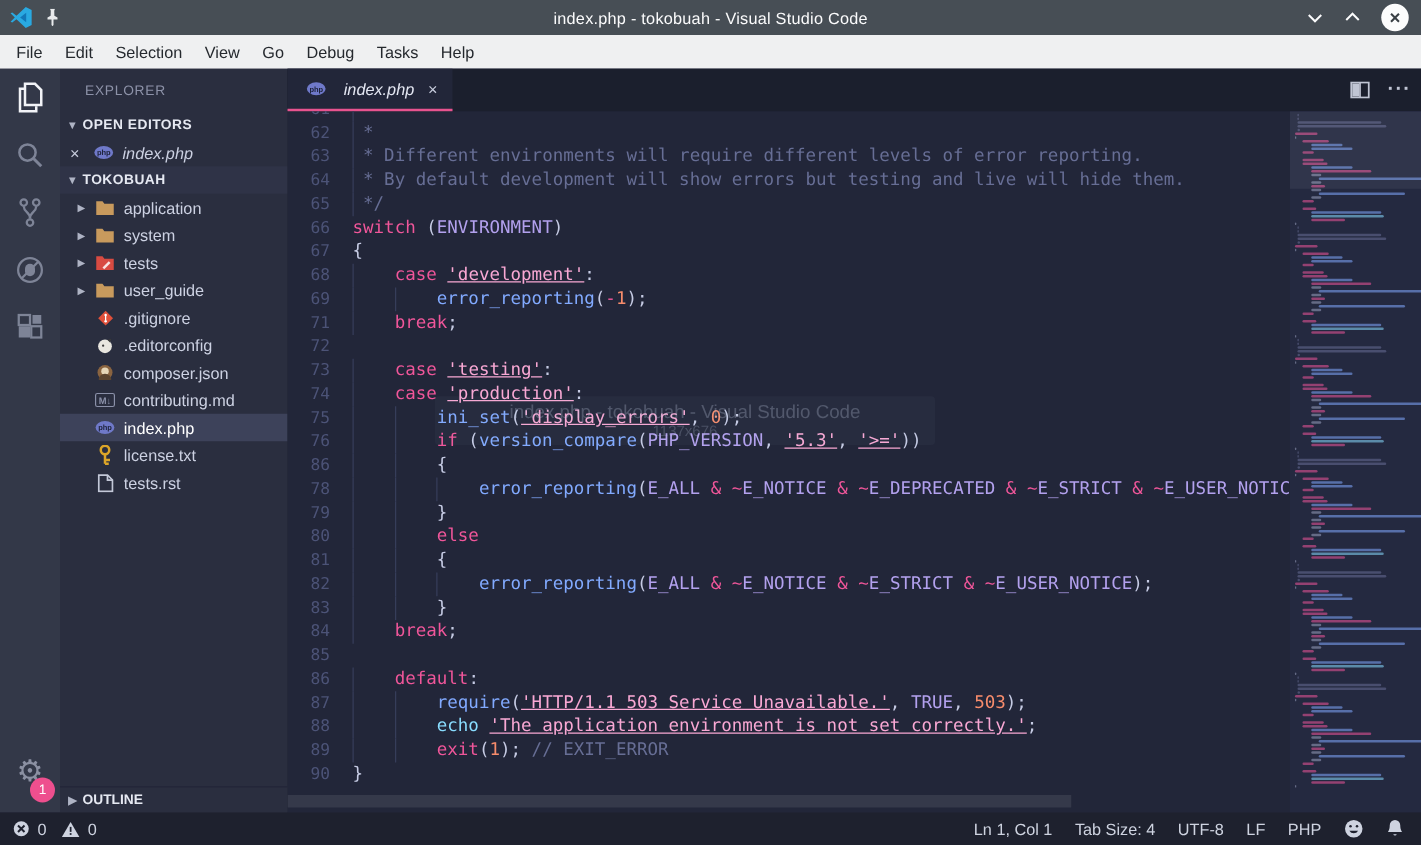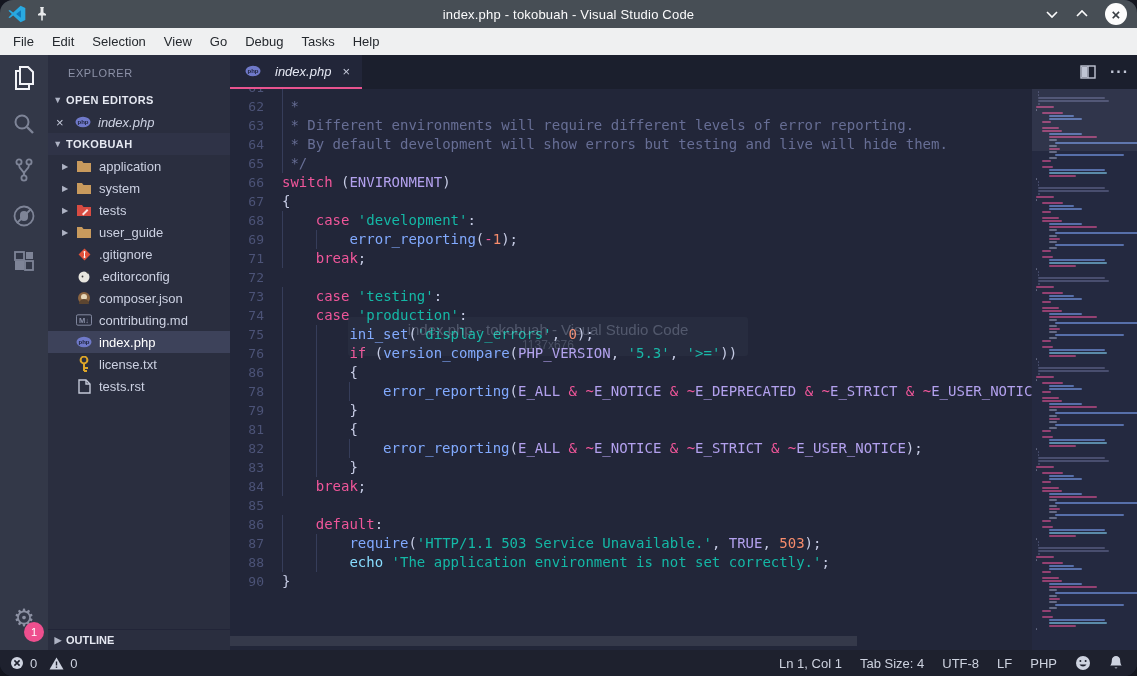--- a/index.html
+++ b/index.html
@@ -1,18 +1,18 @@
 <!DOCTYPE html>
 <html><head>
 <meta charset="utf-8">
 <style>
   html,body{margin:0;padding:0;background:#14161f;}
   *{box-sizing:border-box;}
   #win{position:relative;width:1137px;height:676px;overflow:hidden;
-       font-family:"Liberation Sans",sans-serif;background:#222639;border-radius:13px;}
+       font-family:"Liberation Sans",sans-serif;background:#222639;}
   
   #titlebar{position:absolute;left:0;top:0;width:1137px;height:28px;background:#474e55;
             display:flex;align-items:center;color:#fbfbfc;font-size:13px;}
   #tb-left{display:flex;align-items:center;gap:10px;padding-left:8px;width:200px;}
   #tb-title{flex:1;text-align:center;letter-spacing:.2px;}
   #tb-controls{display:flex;align-items:center;gap:16px;padding-right:10px;width:200px;justify-content:flex-end;}
   .tb-chev{width:14px;height:10px;}
   #close-btn{width:22px;height:22px;border-radius:50%;background:#fcfcfc;color:#3a4045;
              display:flex;align-items:center;justify-content:center;font-size:15px;font-weight:bold;line-height:1;}
   
@@ -53,21 +53,21 @@
        border-bottom:2px solid #e8538f;color:#e4e7f2;font-size:13px;}
   .tab-close{color:#c7ccdc;font-size:13px;margin-left:4px;}
   #ed-actions{position:absolute;right:8px;top:0;height:34px;display:flex;align-items:center;gap:14px;color:#c0c5d4;}
   
   #code-region{position:absolute;left:0;top:34px;width:802px;height:561px;overflow:hidden;}
   #code-lines{position:absolute;left:0;top:-11px;width:802px;}
   .cl{display:flex;height:19px;line-height:19px;font-family:"DejaVu Sans Mono",monospace;font-size:14px;}
   .ln{width:52px;text-align:right;padding-right:18px;color:#4c5377;font-size:13px;flex:none;}
   .code{white-space:pre;color:#c6cbe4;}
   .ig{display:inline-block;height:19px;border-left:1px solid #363d5a;vertical-align:top;}
-  .t-cmt{color:#676e95;} .t-kw{color:#f0569a;} .t-str{color:#14b8a6;} .t-num{color:#f78c6c;}
+  .t-cmt{color:#676e95;} .t-kw{color:#f0569a;} .t-str{color:#f9a8d4;text-decoration:underline;} .t-num{color:#f78c6c;}
   .t-fn{color:#82aaff;} .t-const{color:#b3a1ee;} .t-cy{color:#89ddff;} .t-pl{color:#c6cbe4;}
   #hscroll{position:absolute;left:0;top:547px;width:627px;height:10px;background:rgba(255,255,255,.09);}
   #ghost{position:absolute;left:118px;top:228px;width:400px;text-align:center;color:rgba(195,203,225,.28);
          background:rgba(190,200,225,.04);border-radius:3px;padding:4px 6px;font-size:15px;}
   #ghost .g2{font-size:12px;opacity:.8;}
   
   #minimap{position:absolute;right:0;top:34px;width:105px;height:561px;background:#242940;overflow:hidden;}
   .mm-bar{height:2px;margin-bottom:1px;border-radius:1px;opacity:.55;}
   #mm-viewport{position:absolute;left:0;top:0;width:105px;height:62px;background:rgba(255,255,255,.06);}
   
@@ -407,20 +407,24 @@
           </div>
           <div class="cl">
             <span class="ln">78</span>
             <span class="code"><span class="ig" style="width: 4ch;"></span><span class="ig" style="width: 4ch;"></span><span class="ig" style="width: 4ch;"></span><span class="t-fn">error_reporting</span><span class="t-pl">(</span><span class="t-const">E_ALL</span><span class="t-pl"> </span><span class="t-kw">&amp;</span><span class="t-pl"> </span><span class="t-kw">~</span><span class="t-const">E_NOTICE</span><span class="t-pl"> </span><span class="t-kw">&amp;</span><span class="t-pl"> </span><span class="t-kw">~</span><span class="t-const">E_DEPRECATED</span><span class="t-pl"> </span><span class="t-kw">&amp;</span><span class="t-pl"> </span><span class="t-kw">~</span><span class="t-const">E_STRICT</span><span class="t-pl"> </span><span class="t-kw">&amp;</span><span class="t-pl"> </span><span class="t-kw">~</span><span class="t-const">E_USER_NOTICE</span></span>
           </div>
           <div class="cl">
             <span class="ln">79</span>
             <span class="code"><span class="ig" style="width: 4ch;"></span><span class="ig" style="width: 4ch;"></span><span class="t-pl">}</span></span>
           </div>
           <div class="cl">
+            <span class="ln">80</span>
+            <span class="code"><span class="ig" style="width: 4ch;"></span><span class="ig" style="width: 4ch;"></span><span class="t-kw">else</span></span>
+          </div>
+          <div class="cl">
             <span class="ln">81</span>
             <span class="code"><span class="ig" style="width: 4ch;"></span><span class="ig" style="width: 4ch;"></span><span class="t-pl">{</span></span>
           </div>
           <div class="cl">
             <span class="ln">82</span>
             <span class="code"><span class="ig" style="width: 4ch;"></span><span class="ig" style="width: 4ch;"></span><span class="ig" style="width: 4ch;"></span><span class="t-fn">error_reporting</span><span class="t-pl">(</span><span class="t-const">E_ALL</span><span class="t-pl"> </span><span class="t-kw">&amp;</span><span class="t-pl"> </span><span class="t-kw">~</span><span class="t-const">E_NOTICE</span><span class="t-pl"> </span><span class="t-kw">&amp;</span><span class="t-pl"> </span><span class="t-kw">~</span><span class="t-const">E_STRICT</span><span class="t-pl"> </span><span class="t-kw">&amp;</span><span class="t-pl"> </span><span class="t-kw">~</span><span class="t-const">E_USER_NOTICE</span><span class="t-pl">);</span></span>
           </div>
           <div class="cl">
             <span class="ln">83</span>
             <span class="code"><span class="ig" style="width: 4ch;"></span><span class="ig" style="width: 4ch;"></span><span class="t-pl">}</span></span>
@@ -437,20 +441,24 @@
             <span class="ln">86</span>
             <span class="code"><span class="ig" style="width: 4ch;"></span><span class="t-kw">default</span><span class="t-pl">:</span></span>
           </div>
           <div class="cl">
             <span class="ln">87</span>
             <span class="code"><span class="ig" style="width: 4ch;"></span><span class="ig" style="width: 4ch;"></span><span class="t-fn">require</span><span class="t-pl">(</span><span class="t-str">'HTTP/1.1 503 Service Unavailable.'</span><span class="t-pl">, </span><span class="t-const">TRUE</span><span class="t-pl">, </span><span class="t-num">503</span><span class="t-pl">);</span></span>
           </div>
           <div class="cl">
             <span class="ln">88</span>
             <span class="code"><span class="ig" style="width: 4ch;"></span><span class="ig" style="width: 4ch;"></span><span class="t-cy">echo</span><span class="t-pl"> </span><span class="t-str">'The application environment is not set correctly.'</span><span class="t-pl">;</span></span>
+          </div>
+          <div class="cl">
+            <span class="ln">89</span>
+            <span class="code"><span class="ig" style="width: 4ch;"></span><span class="ig" style="width: 4ch;"></span><span class="t-kw">exit</span><span class="t-pl">(</span><span class="t-num">1</span><span class="t-pl">); </span><span class="t-cmt">// EXIT_ERROR</span></span>
           </div>
           <div class="cl">
             <span class="ln">90</span>
             <span class="code"><span class="t-pl">}</span></span>
           </div>
         </div>
       <div id="ghost">
         <div>index.php - tokobuah - Visual Studio Code</div>
         <div class="g2">1137x676</div>
       </div>

